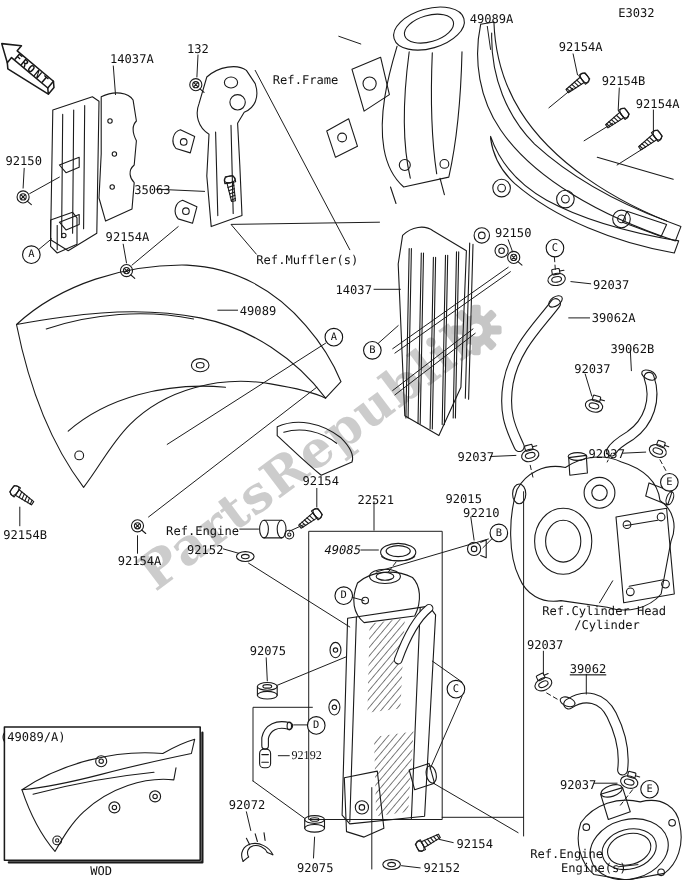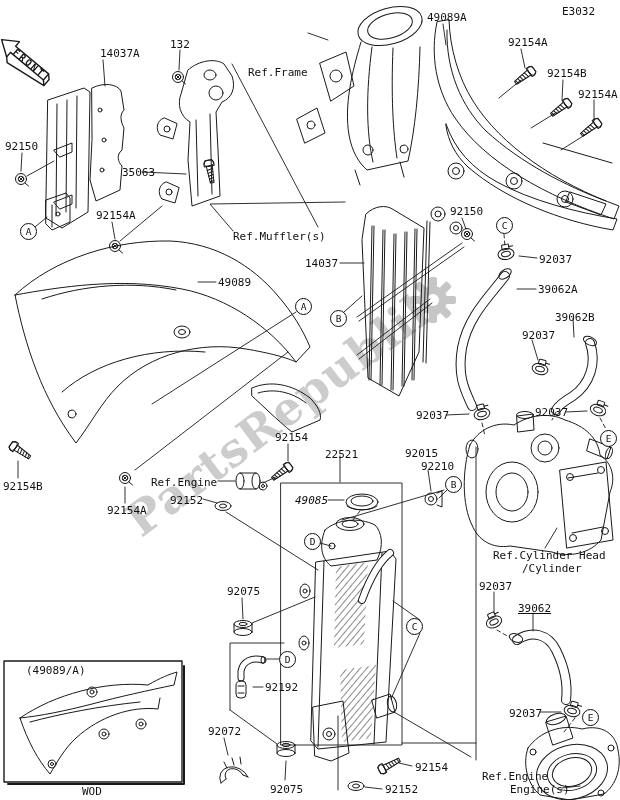--- a/index.html
+++ b/index.html
@@ -364,22 +364,22 @@
       <div class="plabel" style="left: 151px; top: 477px;">Ref.Engine</div>
       <div class="plabel" style="left: 170px; top: 495px;">92152</div>
       <div class="plabel" style="left: 107px; top: 505px;">92154A</div>
       <div class="plabel" style="left: 3px; top: 481px;">92154B</div>
       <div class="plabel" style="left: 295px; top: 495px; font-style: italic;">49085</div>
       <div class="plabel" style="left: 493px; top: 550px;">Ref.Cylinder Head</div>
       <div class="plabel" style="left: 522px; top: 563px;">/Cylinder</div>
       <div class="plabel" style="left: 479px; top: 581px;">92037</div>
       <div class="plabel" style="left: 518px; top: 603px; text-decoration: underline;">39062</div>
       <div class="plabel" style="left: 227px; top: 586px;">92075</div>
-      <div class="plabel" style="left: 265px; top: 682px;">92192</div>
-      <div class="plabel" style="left: 26px; top: 665px;">(49089/A)</div>
+      <div class="plabel" style="left: 265px; top: 682px; font-family: Liberation Serif, serif;">92192</div>
+      <div class="plabel" style="left: 0; top: 665px;">(49089/A)</div>
       <div class="plabel" style="left: 82px; top: 786px;">WOD</div>
       <div class="plabel" style="left: 208px; top: 726px;">92072</div>
       <div class="plabel" style="left: 270px; top: 784px;">92075</div>
       <div class="plabel" style="left: 509px; top: 708px;">92037</div>
       <div class="plabel" style="left: 482px; top: 771px;">Ref.Engine</div>
       <div class="plabel" style="left: 510px; top: 784px;">Engine(s)</div>
       <div class="plabel" style="left: 415px; top: 762px;">92154</div>
       <div class="plabel" style="left: 385px; top: 784px;">92152</div>
       <div class="marker" style="left: 20px; top: 223px;">A</div>
       <div class="marker" style="left: 295px; top: 298px;">A</div>

